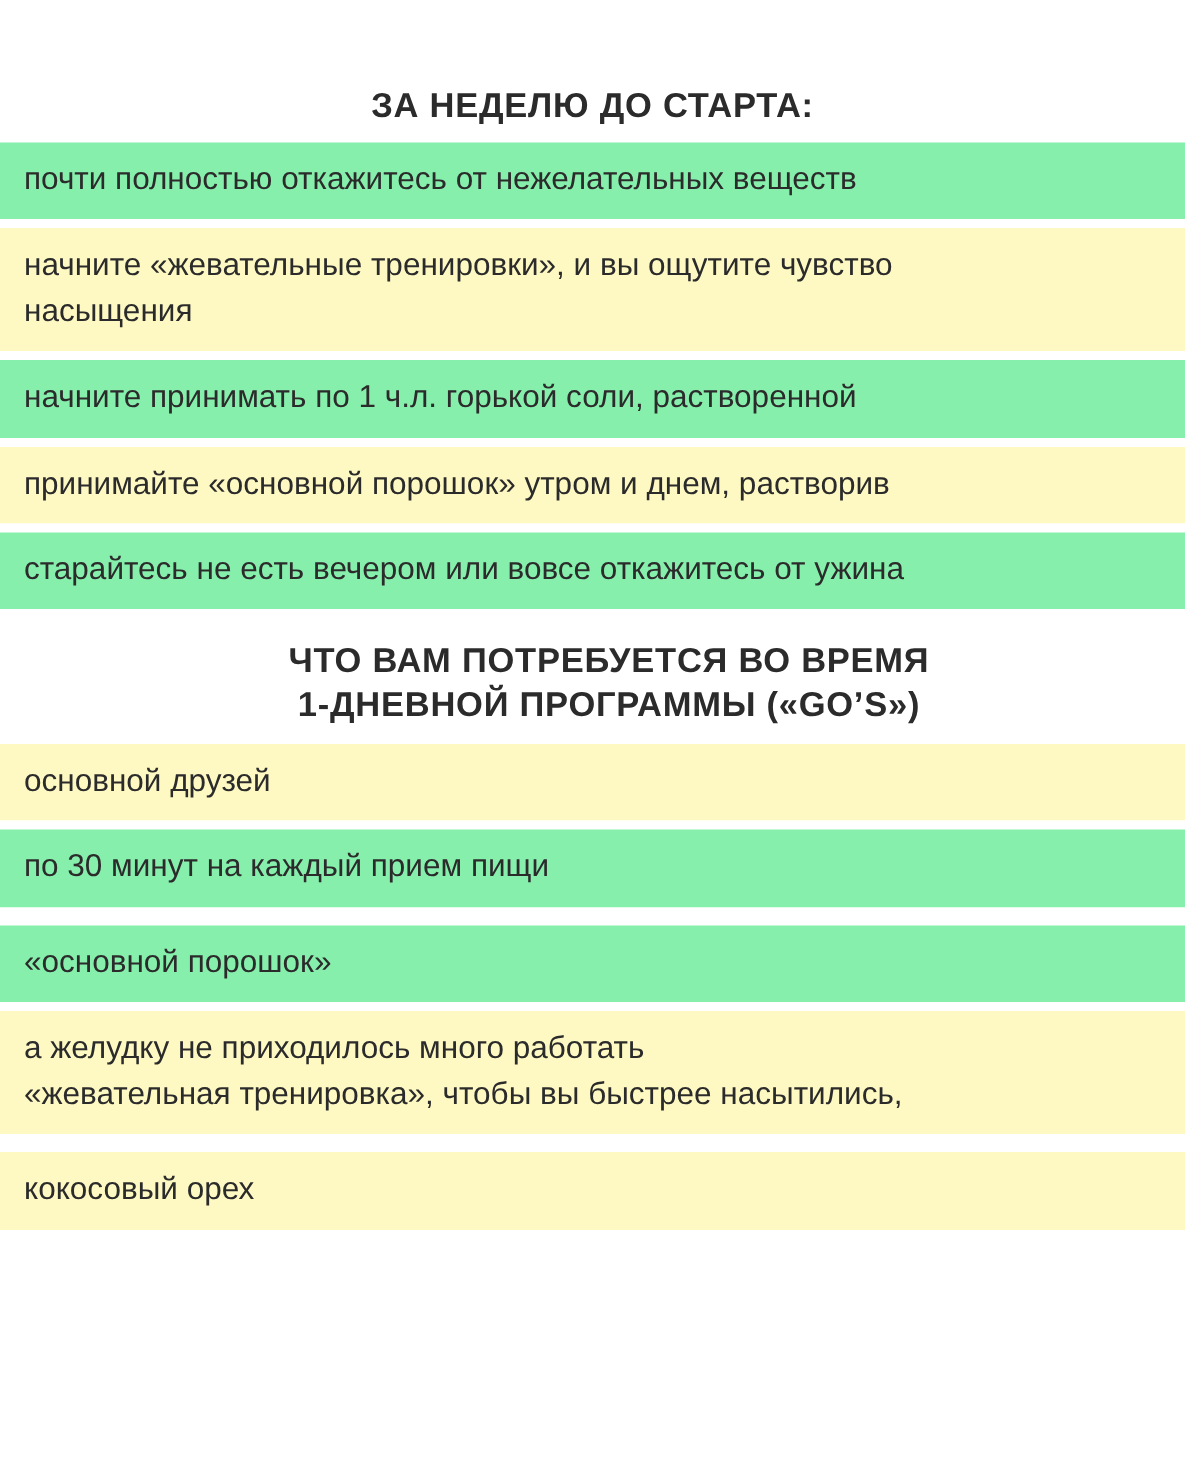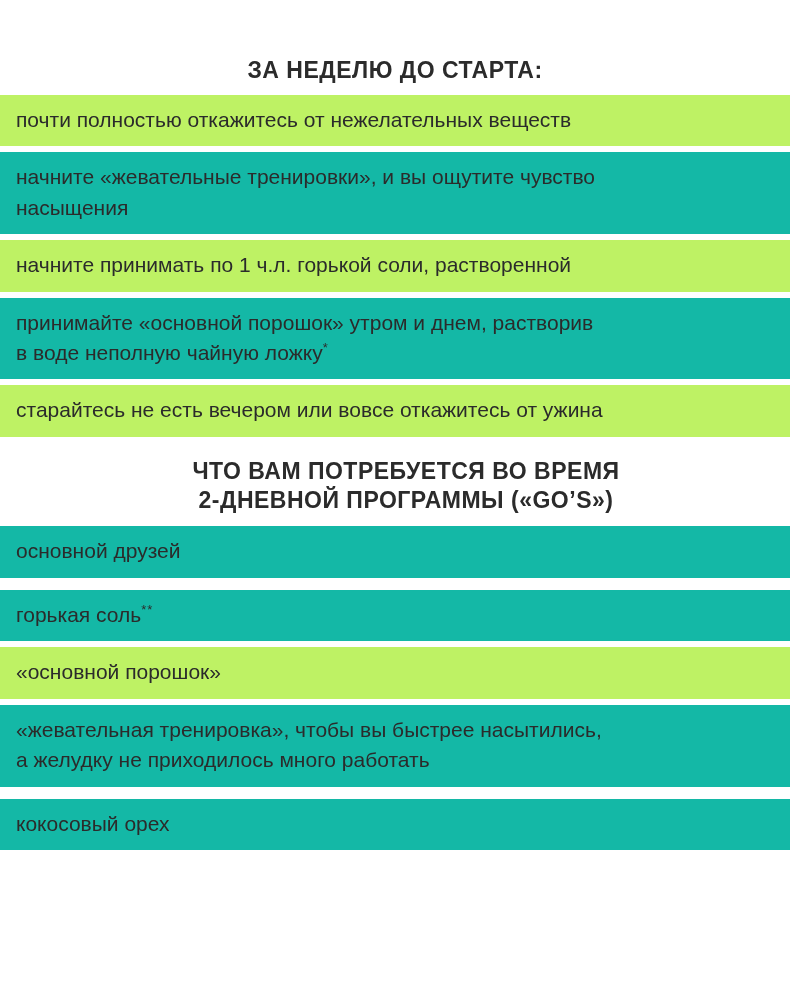--- a/index.html
+++ b/index.html
@@ -35,24 +35,24 @@
     display: block;
   }
   .row {
     box-sizing: border-box;
     padding: 10px 16px 11px 16px;
     font-size: 21px;
     line-height: 1.45;
     color: #2b2b2b;
   }
   .row.shaded {
-    background: #14b8a6;
+    background: #fef9c3;
   }
   .row.plain {
-    background: #bef264;
+    background: #86efac;
   }
   .row .line {
     display: block;
     white-space: nowrap;
   }
   sup {
     font-size: 0.62em;
     vertical-align: super;
     line-height: 0;
     letter-spacing: 1px;
@@ -86,47 +86,46 @@
         <span class="line">начните «жевательные тренировки», и вы ощутите чувство</span>
         <span class="line">насыщения</span>
       </div>
       <div class="gap"></div>
       <div class="row plain">
         <span class="line">начните принимать по 1 ч.л. горькой соли, растворенной</span>
       </div>
       <div class="gap"></div>
       <div class="row shaded">
         <span class="line">принимайте «основной порошок» утром и днем, растворив</span>
-        <span class="line">в воде неполную чайную ложку<sup>*</sup></span>
       </div>
       <div class="gap"></div>
       <div class="row plain">
         <span class="line">старайтесь не есть вечером или вовсе откажитесь от ужина</span>
       </div>
       <div class="gap"></div>
       <div class="section-title title-block second">
         <span class="title-line">ЧТО ВАМ ПОТРЕБУЕТСЯ ВО ВРЕМЯ</span>
-        <span class="title-line">2-ДНЕВНОЙ ПРОГРАММЫ («GO’S»)</span>
+        <span class="title-line">1-ДНЕВНОЙ ПРОГРАММЫ («GO’S»)</span>
       </div>
       <div class="row shaded">
         <span class="line">основной друзей</span>
       </div>
       <div class="gap"></div>
+      <div class="row plain">
+        <span class="line">по 30 минут на каждый прием пищи</span>
+      </div>
       <div class="gap"></div>
-      <div class="row shaded">
-        <span class="line">горькая соль<sup>**</sup></span>
-      </div>
       <div class="gap"></div>
       <div class="row plain">
         <span class="line">«основной порошок»</span>
       </div>
       <div class="gap"></div>
       <div class="row shaded">
+        <span class="line">а желудку не приходилось много работать</span>
         <span class="line">«жевательная тренировка», чтобы вы быстрее насытились,</span>
-        <span class="line">а желудку не приходилось много работать</span>
       </div>
       <div class="gap"></div>
       <div class="gap"></div>
       <div class="row shaded">
         <span class="line">кокосовый орех</span>
       </div>
     </div>
 </div>
 
 </body></html>

